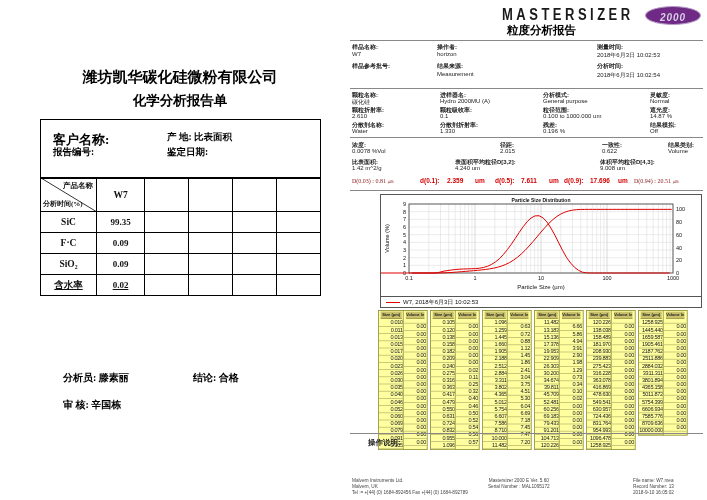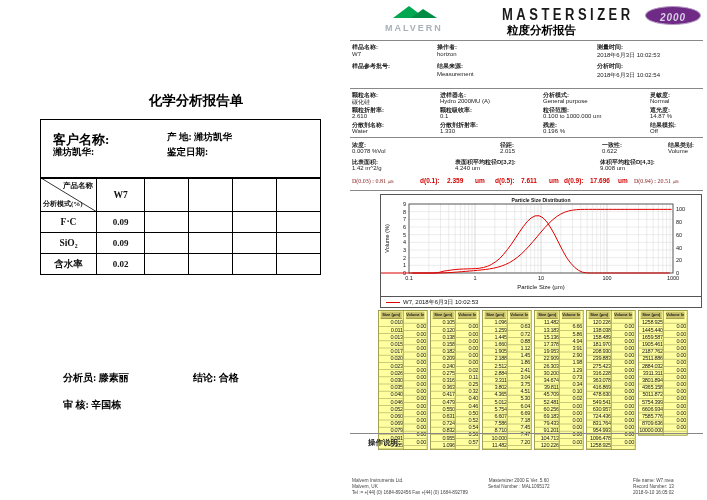--- a/index.html
+++ b/index.html
@@ -48,91 +48,93 @@
          background:#6e2a85;border:1.5px solid #b79cc6;text-align:center;}
   .badge span{font-style:italic;font-weight:bold;font-size:10px;color:#d9cfe6;line-height:17px;
               letter-spacing:1px;}
   .rtitle{font-weight:bold;font-size:11.5px;color:#000;margin-left:9px;}
 </style>
 </head>
 <body>
 
 <div id="app">
 
-  <div class="abs ldoc ltitle" style="left:56px;top:92px;width:280px;font-size:13.5px;">化学分析报告单</div>
+  <div class="abs ldoc ltitle" style="left:40px;top:68px;width:280px;font-size:15px;">潍坊凯华碳化硅微粉有限公司</div>
+  <div class="abs ldoc ltitle" style="left:40px;top:92px;width:280px;font-size:13.5px;">化学分析报告单</div>
 
   <div class="infobox" style="left:40px;top:119px;width:279px;height:58px;">
     <div class="abs ldoc" style="left:12px;top:11px;font-size:13px;font-weight:bold;">客户名称:</div>
-    <div class="abs ldoc" style="left:126px;top:11px;font-size:9.5px;font-weight:bold;">产    地: 潍坊凯华</div>
-    <div class="abs ldoc" style="left:12px;top:26px;font-size:9.5px;font-weight:bold;">潍坊凯华:</div>
+    <div class="abs ldoc" style="left:126px;top:11px;font-size:9.5px;font-weight:bold;">产    地: 比表面积</div>
+    <div class="abs ldoc" style="left:12px;top:26px;font-size:9.5px;font-weight:bold;">报告编号:</div>
     <div class="abs ldoc" style="left:126px;top:26px;font-size:9.5px;font-weight:bold;">鉴定日期:</div>
   </div>
 
   <table class="ltable" style="left:40px;top:177px;width:280px;">
     <colgroup>
         <col style="width:56px">
         <col style="width:48px">
         <col style="width:44px">
         <col style="width:44px">
         <col style="width:44px">
         <col style="width:44px">
       </colgroup>
     <tbody>
         <tr style="height:34px;">
       <td class="diagcell">
         <svg width="56" height="34" style="position:absolute;left:0;top:0;">
           <line x1="0" y1="0" x2="56" y2="34" stroke="#000" stroke-width="0.8"></line>
         </svg>
         <span class="diag-top">产品名称</span>
-        <span class="diag-bot">分析模式(%)</span>
+        <span class="diag-bot">分析时间(%)</span>
       </td>
       <td style="font-size:9.5px;">W7</td>
       <td></td>
           <td></td>
       <td></td>
+          <td></td>
+    </tr>
+    <tr style="height:21px;">
+      <td style="font-size:9.5px;">SiC</td>
+      <td style="font-size:9px;">99.35</td>
+      <td></td>
+          <td></td>
+          <td></td>
           <td></td>
     </tr>
     <tr style="height:21px;">
       <td style="font-size:9.5px;">F·C</td>
       <td style="font-size:9px;">0.09</td>
       <td></td>
           <td></td>
           <td></td>
           <td></td>
     </tr>
     <tr style="height:21px;">
       <td style="font-size:9.5px;">SiO₂</td>
       <td style="font-size:9px;">0.09</td>
       <td></td>
           <td></td>
           <td></td>
           <td></td>
     </tr>
-    <tr style="height:21px;">
+    <tr style="height:21px;text-decoration:underline;">
       <td style="font-size:9.5px;">含水率</td>
       <td style="font-size:9px;">0.02</td>
       <td></td>
           <td></td>
           <td></td>
           <td></td>
     </tr>
   </tbody>
     </table>
 
   <div class="abs ldoc" style="left:63px;top:371px;font-size:10px;font-weight:bold;">分析员: 滕素丽</div>
   <div class="abs ldoc" style="left:193px;top:371px;font-size:10px;font-weight:bold;">结论: 合格</div>
   <div class="abs ldoc" style="left:63px;top:398px;font-size:10px;font-weight:bold;">审    核: 辛国栋</div>
 
-  <div class="abs" style="left:385px;top:4px;">
-    <svg width="64" height="18">
-      <polygon points="8,14 24,2 40,14" fill="#00a650"></polygon>
-      <polygon points="26,14 38,5 52,14" fill="#008c44"></polygon>
-    </svg>
-    <div class="malvtext" style="margin-top:-3px;">MALVERN</div>
-  </div>
   <span class="abs mastersizer" style="left:502px;top:7px;">MASTERSIZER</span>
   <div class="badge abs" style="left:645px;top:6px;">
     <span>2000</span>
   </div>
   <div class="abs rtitle" style="left:498px;top:23px;">粒度分析报告</div>
 
   <div class="rule" style="top:40px;"></div>
 
   <div class="abs lab" style="left:352px;top:43px;">样品名称:</div>
   <div class="abs lab" style="left:437px;top:43px;">操作者:</div>

